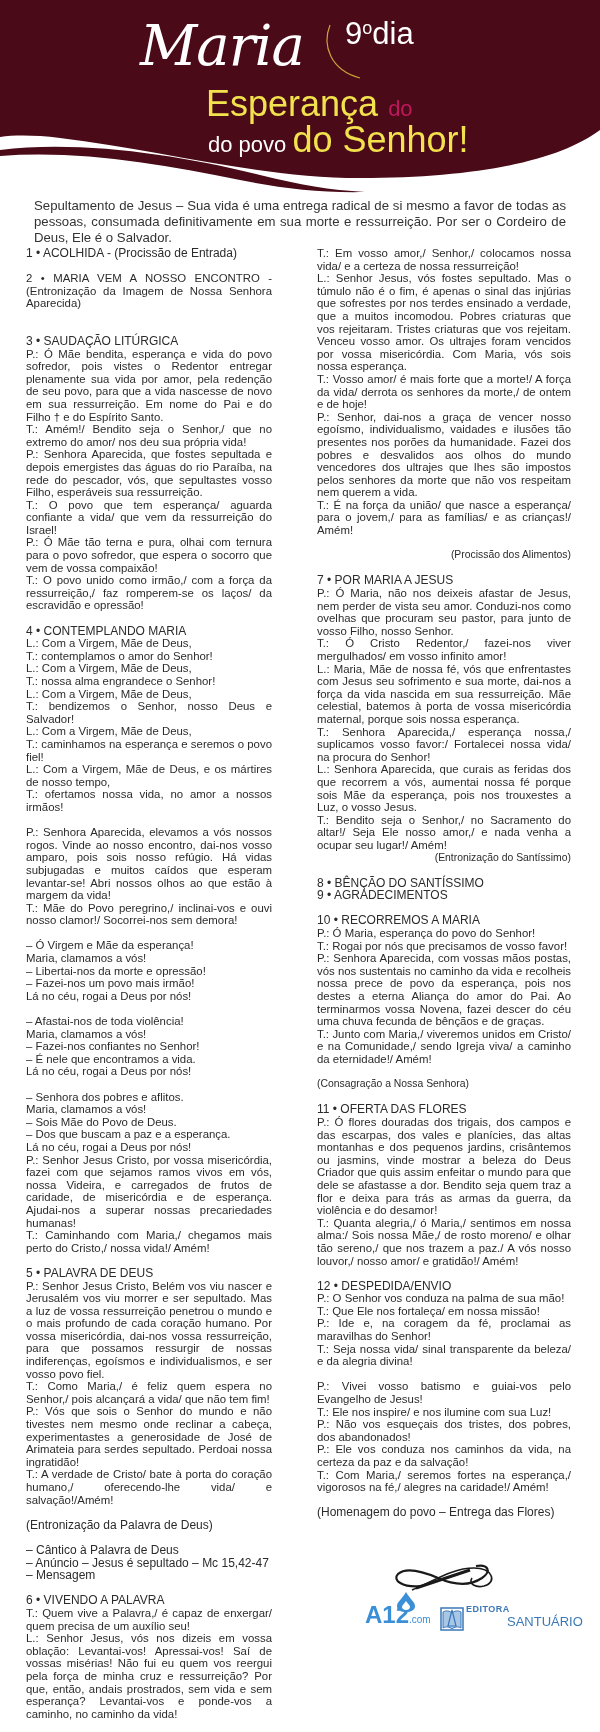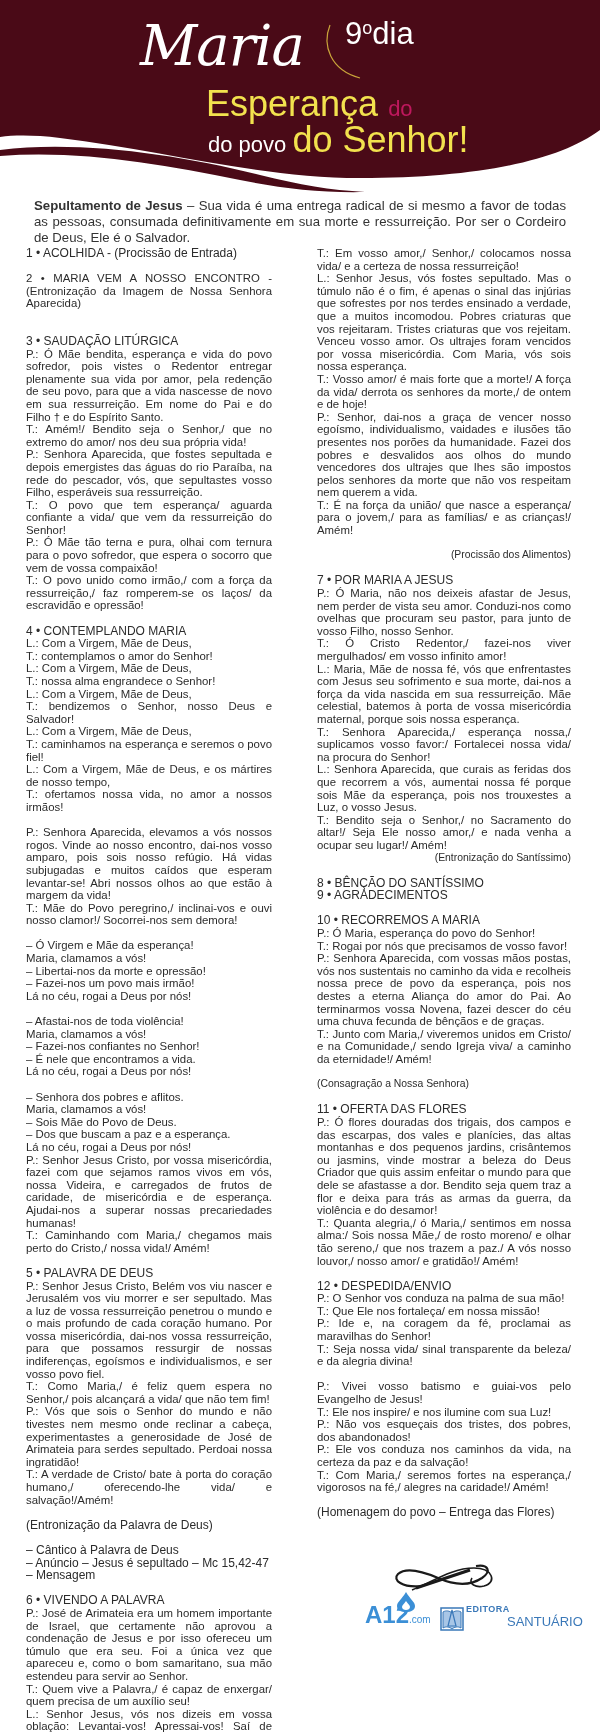--- a/index.html
+++ b/index.html
@@ -7,21 +7,21 @@
   .banner { position:absolute; left:0; top:0; width:600px; height:195px; }
   .banner svg { position:absolute; left:0; top:0; }
   .title-maria { position:absolute; left:140px; top:18px; font-family:"DejaVu Serif", serif; font-style:italic; color:#ffffff; font-size:56px; letter-spacing:-1px; line-height:1; }
   .title-day { position:absolute; left:345px; top:18px; color:#ffffff; font-size:31px; line-height:1; }
   .title-day sup { font-size:18px; vertical-align:10px; }
   .title-esp { position:absolute; left:206px; top:86px; color:#f2e24e; font-size:36px; line-height:1; }
   .title-esp small, .title-line2 small { color:#be185d; font-size:22px; }
   .title-line2 { position:absolute; left:208px; top:122px; font-size:22px; color:#ffffff; line-height:1; }
   .title-line2 span.big { color:#f2e24e; font-size:36px; }
   .intro { position:absolute; left:34px; top:198px; width:532px; font-size:13.2px; line-height:16px; text-align:justify; color:#333; }
-  .intro b { font-weight:bold; }
+  .intro b { font-weight:normal; }
   .col { position:absolute; top:247px; width:246px; font-size:11.4px; line-height:12.6px; text-align:justify; color:#2b2b2b; }
   .col.left { left:26px; }
   .col.right { left:317px; width:254px; }
   .col p { margin:0; }
   .col .h { text-align:left; font-size:12px; }
   .gap { height:12.6px; }
   .gap2 { height:25px; }
   .right-note { text-align:right !important; font-size:10.4px; }
   .small-note { font-size:10.4px; text-align:left; }
   .ornament { position:absolute; left:392px; top:1562px; }
@@ -51,21 +51,21 @@
 
 <div class="col left">
   <p class="h">1 • ACOLHIDA - (Procissão de Entrada)</p>
   <div class="gap"></div>
   <p>2 • MARIA VEM A NOSSO ENCONTRO - (Entronização da Imagem de Nossa Senhora Aparecida)</p>
   <div class="gap2"></div>
   <p class="h">3 • SAUDAÇÃO LITÚRGICA</p>
   <p>P.: Ó Mãe bendita, esperança e vida do povo sofredor, pois vistes o Redentor entregar plenamente sua vida por amor, pela redenção de seu povo, para que a vida nascesse de novo em sua ressurreição. Em nome do Pai e do Filho † e do Espírito Santo.</p>
   <p>T.: Amém!/ Bendito seja o Senhor,/ que no extremo do amor/ nos deu sua própria vida!</p>
   <p>P.: Senhora Aparecida, que fostes sepultada e depois emergistes das águas do rio Paraíba, na rede do pescador, vós, que sepultastes vosso Filho, esperáveis sua ressurreição.</p>
-  <p>T.: O povo que tem esperança/ aguarda confiante a vida/ que vem da ressurreição do Senhor!</p>
+  <p>T.: O povo que tem esperança/ aguarda confiante a vida/ que vem da ressurreição do Israel!</p>
   <p>P.: Ó Mãe tão terna e pura, olhai com ternura para o povo sofredor, que espera o socorro que vem de vossa compaixão!</p>
   <p>T.: O povo unido como irmão,/ com a força da ressurreição,/ faz romperem-se os laços/ da escravidão e opressão!</p>
   <div class="gap"></div>
   <p class="h">4 • CONTEMPLANDO MARIA</p>
   <p>L.: Com a Virgem, Mãe de Deus,</p>
   <p>T.: contemplamos o amor do Senhor!</p>
   <p>L.: Com a Virgem, Mãe de Deus,</p>
   <p>T.: nossa alma engrandece o Senhor!</p>
   <p>L.: Com a Virgem, Mãe de Deus,</p>
   <p>T.: bendizemos o Senhor, nosso Deus e Salvador!</p>
@@ -103,21 +103,20 @@
   <p>P.: Vós que sois o Senhor do mundo e não tivestes nem mesmo onde reclinar a cabeça, experimentastes a generosidade de José de Arimateia para serdes sepultado. Perdoai nossa ingratidão!</p>
   <p>T.: A verdade de Cristo/ bate à porta do coração humano,/ oferecendo-lhe vida/ e salvação!/Amém!</p>
   <div class="gap"></div>
   <p class="h">(Entronização da Palavra de Deus)</p>
   <div class="gap"></div>
   <p class="h">– Cântico à Palavra de Deus</p>
   <p class="h">– Anúncio – Jesus é sepultado – Mc 15,42-47</p>
   <p class="h">– Mensagem</p>
   <div class="gap"></div>
   <p class="h">6 • VIVENDO A PALAVRA</p>
-  <p>P.: José de Arimateia era um homem importante de Israel, que certamente não aprovou a condenação de Jesus e por isso ofereceu um túmulo que era seu. Foi a única vez que apareceu e, como o bom samaritano, sua mão estendeu para servir ao Senhor.</p>
   <p>T.: Quem vive a Palavra,/ é capaz de enxergar/ quem precisa de um auxílio seu!</p>
   <p>L.: Senhor Jesus, vós nos dizeis em vossa oblação: Levantai-vos! Apressai-vos! Saí de vossas misérias! Não fui eu quem vos reergui pela força de minha cruz e ressurreição? Por que, então, andais prostrados, sem vida e sem esperança? Levantai-vos e ponde-vos a caminho, no caminho da vida!</p>
 </div>
 
 <div class="col right">
   <p>T.: Em vosso amor,/ Senhor,/ colocamos nossa vida/ e a certeza de nossa ressurreição!</p>
   <p>L.: Senhor Jesus, vós fostes sepultado. Mas o túmulo não é o fim, é apenas o sinal das injúrias que sofrestes por nos terdes ensinado a verdade, que a muitos incomodou. Pobres criaturas que vos rejeitaram. Tristes criaturas que vos rejeitam. Venceu vosso amor. Os ultrajes foram vencidos por vossa misericórdia. Com Maria, vós sois nossa esperança.</p>
   <p>T.: Vosso amor/ é mais forte que a morte!/ A força da vida/ derrota os senhores da morte,/ de ontem e de hoje!</p>
   <p>P.: Senhor, dai-nos a graça de vencer nosso egoísmo, individualismo, vaidades e ilusões tão presentes nos porões da humanidade. Fazei dos pobres e desvalidos aos olhos do mundo vencedores dos ultrajes que lhes são impostos pelos senhores da morte que não vos respeitam nem querem a vida.</p>
   <p>T.: É na força da união/ que nasce a esperança/ para o jovem,/ para as famílias/ e as crianças!/ Amém!</p>

